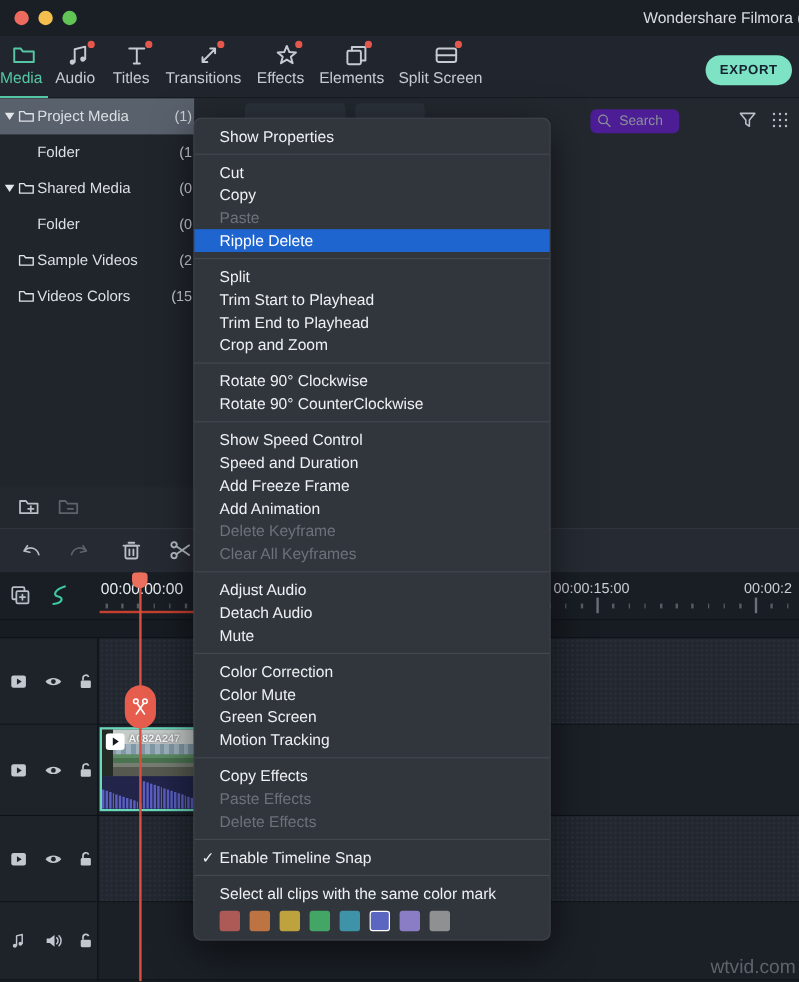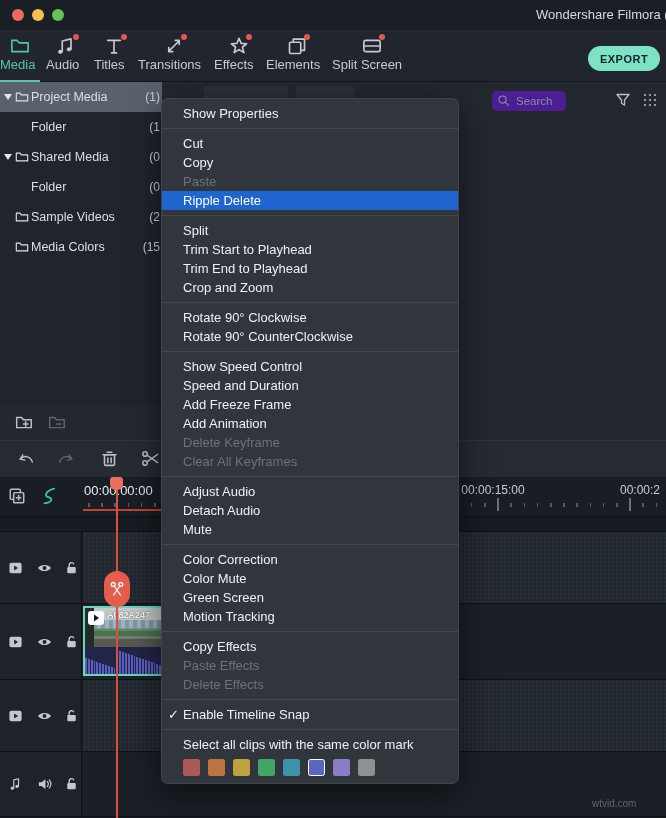--- a/index.html
+++ b/index.html
@@ -97,21 +97,21 @@
   .msec{padding:5px 0;border-bottom:1px solid #43484f;}
   .msec:last-child{border-bottom:none;}
   .mitem{position:relative;height:19px;line-height:19px;padding-left:21px;font-size:13px;color:#eef0f3;white-space:nowrap;cursor:default;}
   .mitem.disabled{color:#6d727a;}
   .mitem.highlighted{background:#1e65d0;color:#ffffff;}
   .mitem .check{position:absolute;left:6px;top:0;font-size:13px;color:#eef0f3;}
   .swatchrow{display:flex;gap:8px;margin:5px 0 2px 21px;}
   .swatch{width:17px;height:17px;border-radius:2.5px;}
   .swatch.selected{border:1.5px solid #ffffff;}
 
-  .watermark{position:absolute;left:592px;top:798px;font-size:10px;color:#5f646b;z-index:5;}
+  .watermark{position:absolute;left:592px;top:798px;font-size:16px;color:#5f646b;z-index:5;}
   .icon svg{display:block;width:100%;height:100%;}
 </style>
 </head>
 <body>
 
 <div id="app">
 
   <div class="titlebar">
     <span class="light red"></span>
     <span class="light yellow"></span>
@@ -230,21 +230,21 @@
           </span>
           <span class="slabel">Sample Videos</span>
           <span class="scount">(2</span>
         </div>
         <div class="srow">
           <span class="ficon icon">
             <svg viewBox="0 0 16 16">
               <path d="M1.5 3.5h4.2l1.5 2h7.3v7h-13z" fill="none" stroke="currentColor" stroke-width="1.3" stroke-linecap="round" stroke-linejoin="round"></path>
             </svg>
           </span>
-          <span class="slabel">Media Colors</span>
+          <span class="slabel">Videos Colors</span>
           <span class="scount">(15</span>
         </div>
       </div>
     <div class="library">
       <div class="dd dd1"></div>
       <div class="dd dd2"></div>
       <div class="searchbox">
         <span class="icon s-ic">
             <svg viewBox="0 0 16 16">
               <circle cx="6.8" cy="6.8" r="4.4" fill="none" stroke="currentColor" stroke-width="1.3" stroke-linecap="round" stroke-linejoin="round"></circle>

